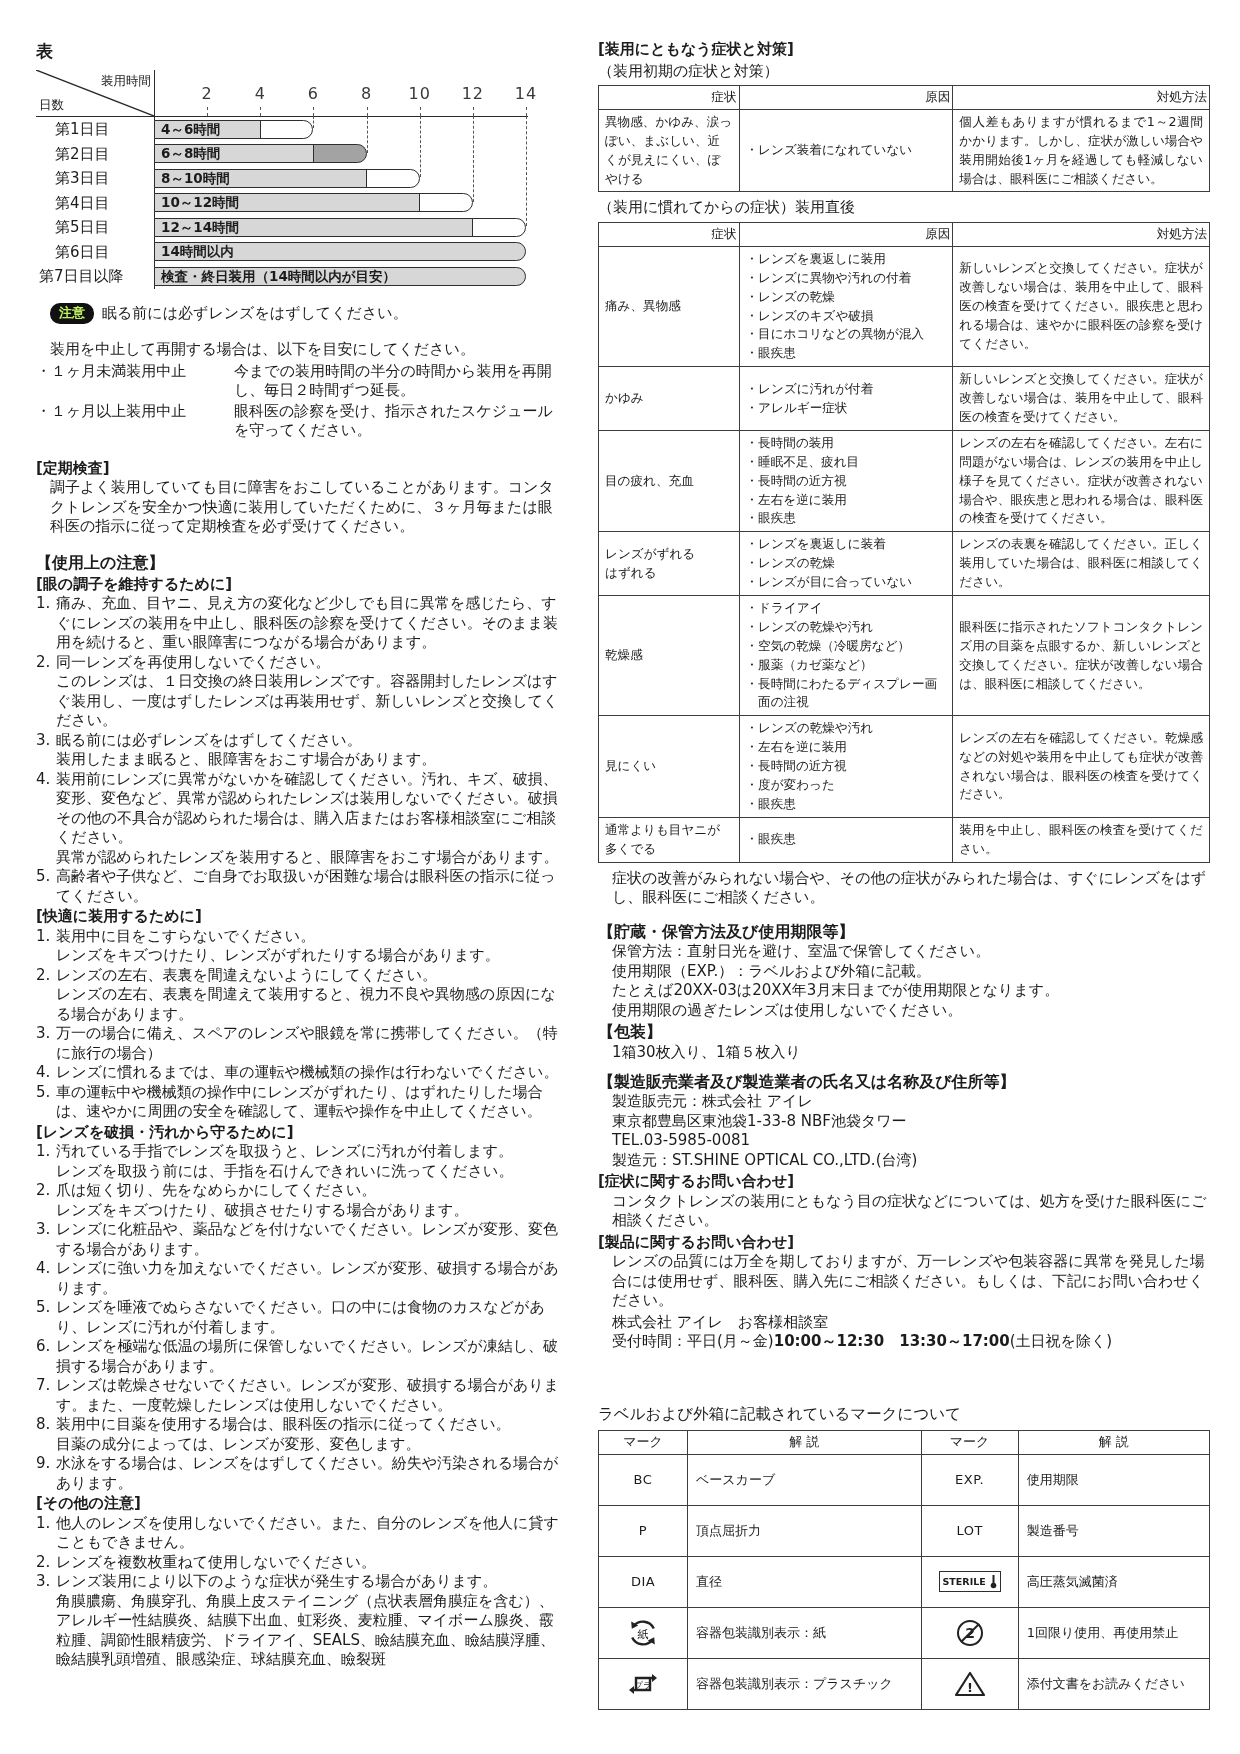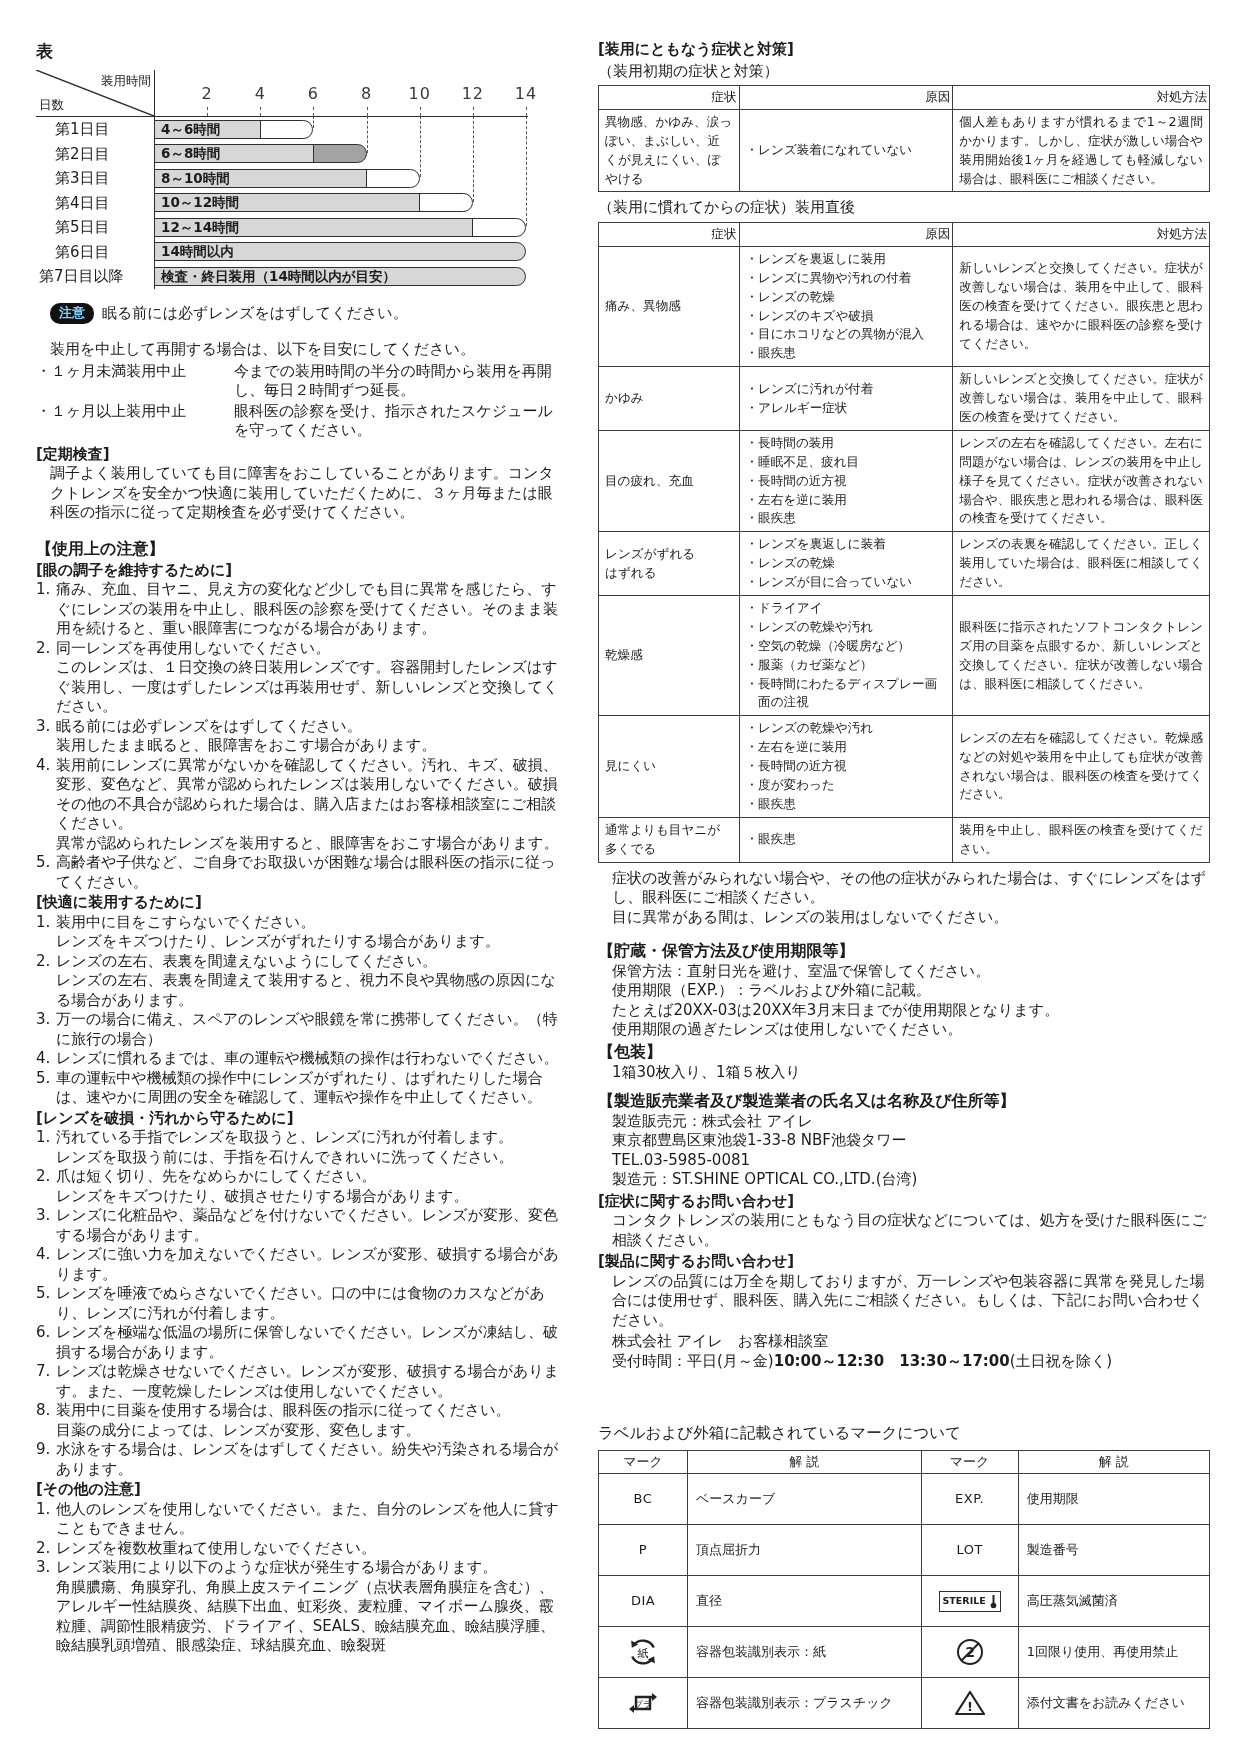--- a/index.html
+++ b/index.html
@@ -26,21 +26,21 @@
   .vline{position:absolute;left:118px;top:0;bottom:0;border-left:1.6px solid #2b2b2b;}
   .chart-body{position:relative;}
   .day-label{position:absolute;left:0;width:116px;height:24.5px;line-height:24.5px;padding-left:19px;font-size:15px;box-sizing:border-box;white-space:nowrap;}
   .pill{position:absolute;height:19px;background:#ffffff;border:1.6px solid #2e2e2e;border-radius:0 11px 11px 0;box-sizing:border-box;overflow:hidden;}
   .gray{position:absolute;left:0;top:0;bottom:0;background:#d7d7d7;border-right:1.4px solid #2e2e2e;}
   .bar-label{position:absolute;left:6px;top:0;line-height:16px;font-size:13.5px;font-weight:bold;white-space:nowrap;}
   .dash{position:absolute;width:0;border-left:1.6px dashed #555;}
 
   
   .caution-line{margin:14px 0 16px 14px;display:flex;align-items:center;gap:8px;}
-  .caution-badge{background:#111;color:#7dd3fc;font-weight:bold;font-size:13px;border-radius:10px;padding:2px 9px 3px;flex:none;}
+  .caution-badge{background:#111;color:#bef264;font-weight:bold;font-size:13px;border-radius:10px;padding:2px 9px 3px;flex:none;}
   .para{margin:0 0 2px 0;}
   .indent1{padding-left:14px;}
   .resume-row{display:flex;margin-top:1px;}
   .resume-row .term{width:198px;flex:none;}
   .resume-row .desc{flex:1;}
   .sub-heading{font-weight:bold;font-size:15px;margin-top:1px;}
   .big-heading{font-weight:bold;font-size:16px;margin-top:16px;}
   .num-row{display:flex;}
   .num-row .num{width:20px;flex:none;}
   .num-row .itext{flex:1;}
@@ -161,21 +161,21 @@
         <div class="resume-row">
           <span class="term">・１ヶ月未満装用中止</span>
           <span class="desc">今までの装用時間の半分の時間から装用を再開し、毎日２時間ずつ延長。</span>
         </div>
         <div class="resume-row">
           <span class="term">・１ヶ月以上装用中止</span>
           <span class="desc">眼科医の診察を受け、指示されたスケジュールを守ってください。</span>
         </div>
       </div>
 
-    <div class="sub-heading" style="margin-top:4px;">[定期検査]</div>
+    <div class="sub-heading" style="margin-top:18px;">[定期検査]</div>
     <div class="para indent1">調子よく装用していても目に障害をおこしていることがあります。コンタクトレンズを安全かつ快適に装用していただくために、３ヶ月毎または眼科医の指示に従って定期検査を必ず受けてください。</div>
 
     <div class="big-heading">【使用上の注意】</div>
     <div>
         <div class="sub-heading">[眼の調子を維持するために]</div>
         <div class="num-row">
           <span class="num">1.</span>
           <span class="itext">
             <div>痛み、充血、目ヤニ、見え方の変化など少しでも目に異常を感じたら、すぐにレンズの装用を中止し、眼科医の診察を受けてください。そのまま装用を続けると、重い眼障害につながる場合があります。</div>
           </span>
@@ -435,21 +435,20 @@
             <td class="cause-cell">
               <div class="bullet">・眼疾患</div>
             </td>
             <td class="remedy-cell">装用を中止し、眼科医の検査を受けてください。</td>
           </tr>
         </tbody>
       </table>
 
     <div class="after-table">
       <div class="indent1">症状の改善がみられない場合や、その他の症状がみられた場合は、すぐにレンズをはずし、眼科医にご相談ください。</div>
-      <div class="indent1">目に異常がある間は、レンズの装用はしないでください。</div>
     </div>
 
     <div class="r-section">
       <div class="big-heading" style="margin-top:6px;">【貯蔵・保管方法及び使用期限等】</div>
       <div class="r-lines" id="storage-lines">
           <div>保管方法：直射日光を避け、室温で保管してください。</div>
           <div>使用期限（EXP.）：ラベルおよび外箱に記載。</div>
           <div>たとえば20XX-03は20XX年3月末日までが使用期限となります。</div>
           <div>使用期限の過ぎたレンズは使用しないでください。</div>
         </div>

